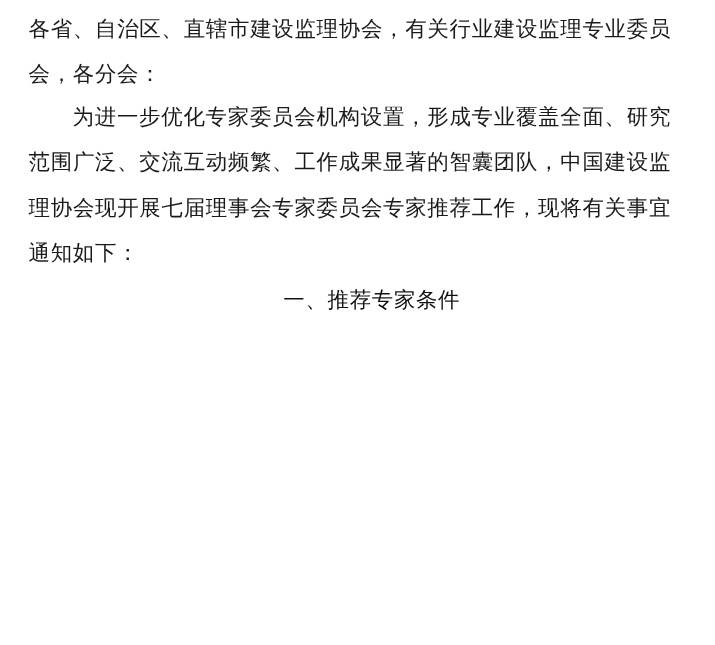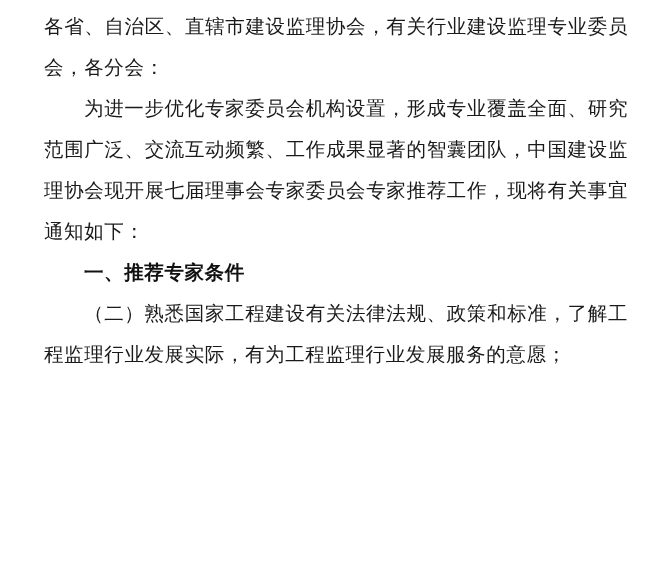--- a/index.html
+++ b/index.html
@@ -16,59 +16,60 @@
   .page {
     position: relative;
     width: 650px;
     height: 586px;
     background: #ffffff;
     padding: 0;
     box-sizing: border-box;
   }
   .doc-body {
     position: absolute;
-    left: 44px;
+    left: 26px;
     top: 6px;
     width: 584px;
   }
   .para {
     font-family: "DejaVu Serif", serif;
     font-size: 19.5px;
     line-height: 41px;
     color: #1a1a1a;
     letter-spacing: 0.6px;
     text-align: justify;
     text-justify: inter-character;
     margin: 0;
     white-space: pre-wrap;
   }
   .para.indent {
     text-indent: 40px;
+    font-family: Liberation Mono, monospace;
   }
   .heading {
     font-family: "DejaVu Serif", serif;
     font-size: 19.5px;
     line-height: 41px;
     color: #111111;
     letter-spacing: 0.6px;
     margin: 0;
     text-indent: 40px;
-    font-weight: bold;
+    font-weight: normal;
+    text-align: center;
   }
 </style>
 </head>
 <body>
 
 <div class="page">
   <div class="doc-body">
 
     <p class="para">各省、自治区、直辖市建设监理协会，有关行业建设监理专业委员会，各分会：</p>
 
     <p class="para indent">为进一步优化专家委员会机构设置，形成专业覆盖全面、研究范围广泛、交流互动频繁、工作成果显著的智囊团队，中国建设监理协会现开展七届理事会专家委员会专家推荐工作，现将有关事宜通知如下：</p>
 
     <p class="heading">一、推荐专家条件</p>
 
 
 
-    <p class="para indent">（二）熟悉国家工程建设有关法律法规、政策和标准，了解工程监理行业发展实际，有为工程监理行业发展服务的意愿；</p>
 
   </div>
 </div>
 
 </body></html>

